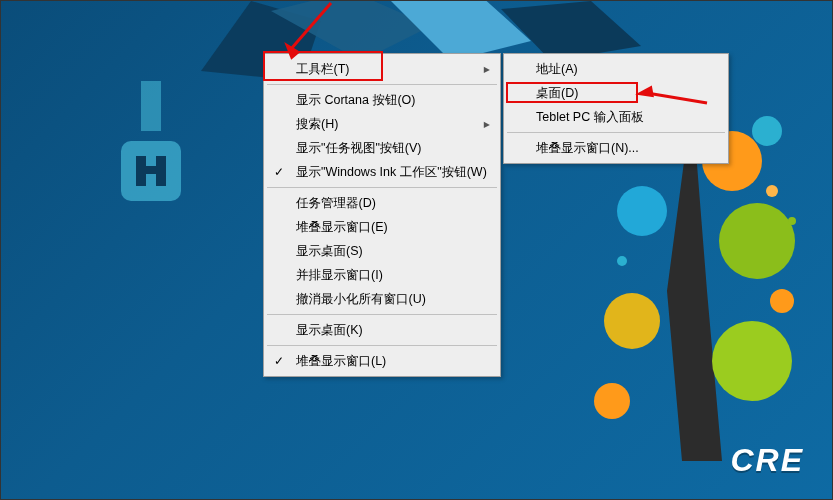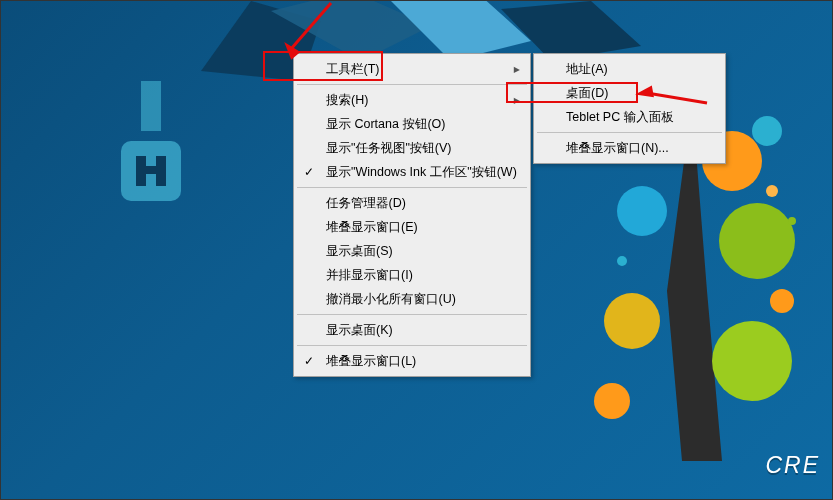--- a/index.html
+++ b/index.html
@@ -11,35 +11,34 @@
     background: linear-gradient(135deg, #0a4d7a 0%, #0d5c8f 40%, #0e6aa3 100%);
     border: 1px solid #333;
   }
   
   .bg-shapes {
     position: absolute; inset: 0; overflow: hidden;
   }
   .bg-shapes svg { position: absolute; }
   .splatter { position:absolute; right:20px; top:60px; width:240px; height:420px; }
   .cre-text {
-    position: absolute; right: 12px; bottom: 20px;
-    color: #fff; font-weight: 400; font-style: italic;
-    font-size: 23px; letter-spacing: 2px;
+    position: absolute; right: 28px; bottom: 20px;
+    color: #fff; font-weight: 700; font-style: italic;
+    font-size: 32px; letter-spacing: 2px;
     text-shadow: 0 2px 0 rgba(0,0,0,.3);
   }
   
   .ctxmenu {
     position: absolute;
     background: #eeeeee;
     border: 1px solid #a0a0a0;
     box-shadow: 2px 2px 4px rgba(0,0,0,.25);
     font-size: 12.5px;
     color: #000;
     padding: 3px 2px;
-    margin-left: 30px;
   }
   .ctxmenu .item {
     display: flex;
     align-items: center;
     height: 24px;
     padding: 0 30px 0 30px;
     white-space: nowrap;
     position: relative;
   }
   .ctxmenu .item.has-sub::after {
@@ -54,21 +53,21 @@
   }
   .ctxmenu .item .gear {
     position: absolute; left: 6px; width: 14px; height: 14px;
   }
   .ctxmenu .sep {
     height: 1px;
     background: #c0c0c0;
     margin: 3px 1px;
   }
   .primary-menu { left: 262px; top: 52px; width: 238px; }
-  .sub-menu { left: 502px; top: 52px; width: 193px; }
+  .sub-menu { left: 502px; top: 52px; width: 226px; }
 
   
   .highlight {
     position: absolute;
     border: 2px solid #e40b0b;
     pointer-events: none;
   }
   .hl-1 { left: 262px; top: 50px; width: 120px; height: 30px; }
   .hl-2 { left: 505px; top: 81px; width: 132px; height: 21px; }
 
@@ -122,25 +121,25 @@
     </svg>
     <span class="cre-text">CRE</span>
   </div>
 
   <div class="ctxmenu primary-menu">
     <div class="item has-sub">
       <span>工具栏(T)</span>
     </div>
     <div class="sep"></div>
 
+    <div class="item">
+      <span>显示 Cortana 按钮(O)</span>
+    </div>
     <div class="item has-sub">
       <span>搜索(H)</span>
-    </div>
-    <div class="item">
-      <span>显示 Cortana 按钮(O)</span>
     </div>
     <div class="item">
       <span>显示"任务视图"按钮(V)</span>
     </div>
     <div class="item">
       <span class="check">✓</span>
       <span>显示"Windows Ink 工作区"按钮(W)</span>
     </div>
     <div class="sep"></div>
 

